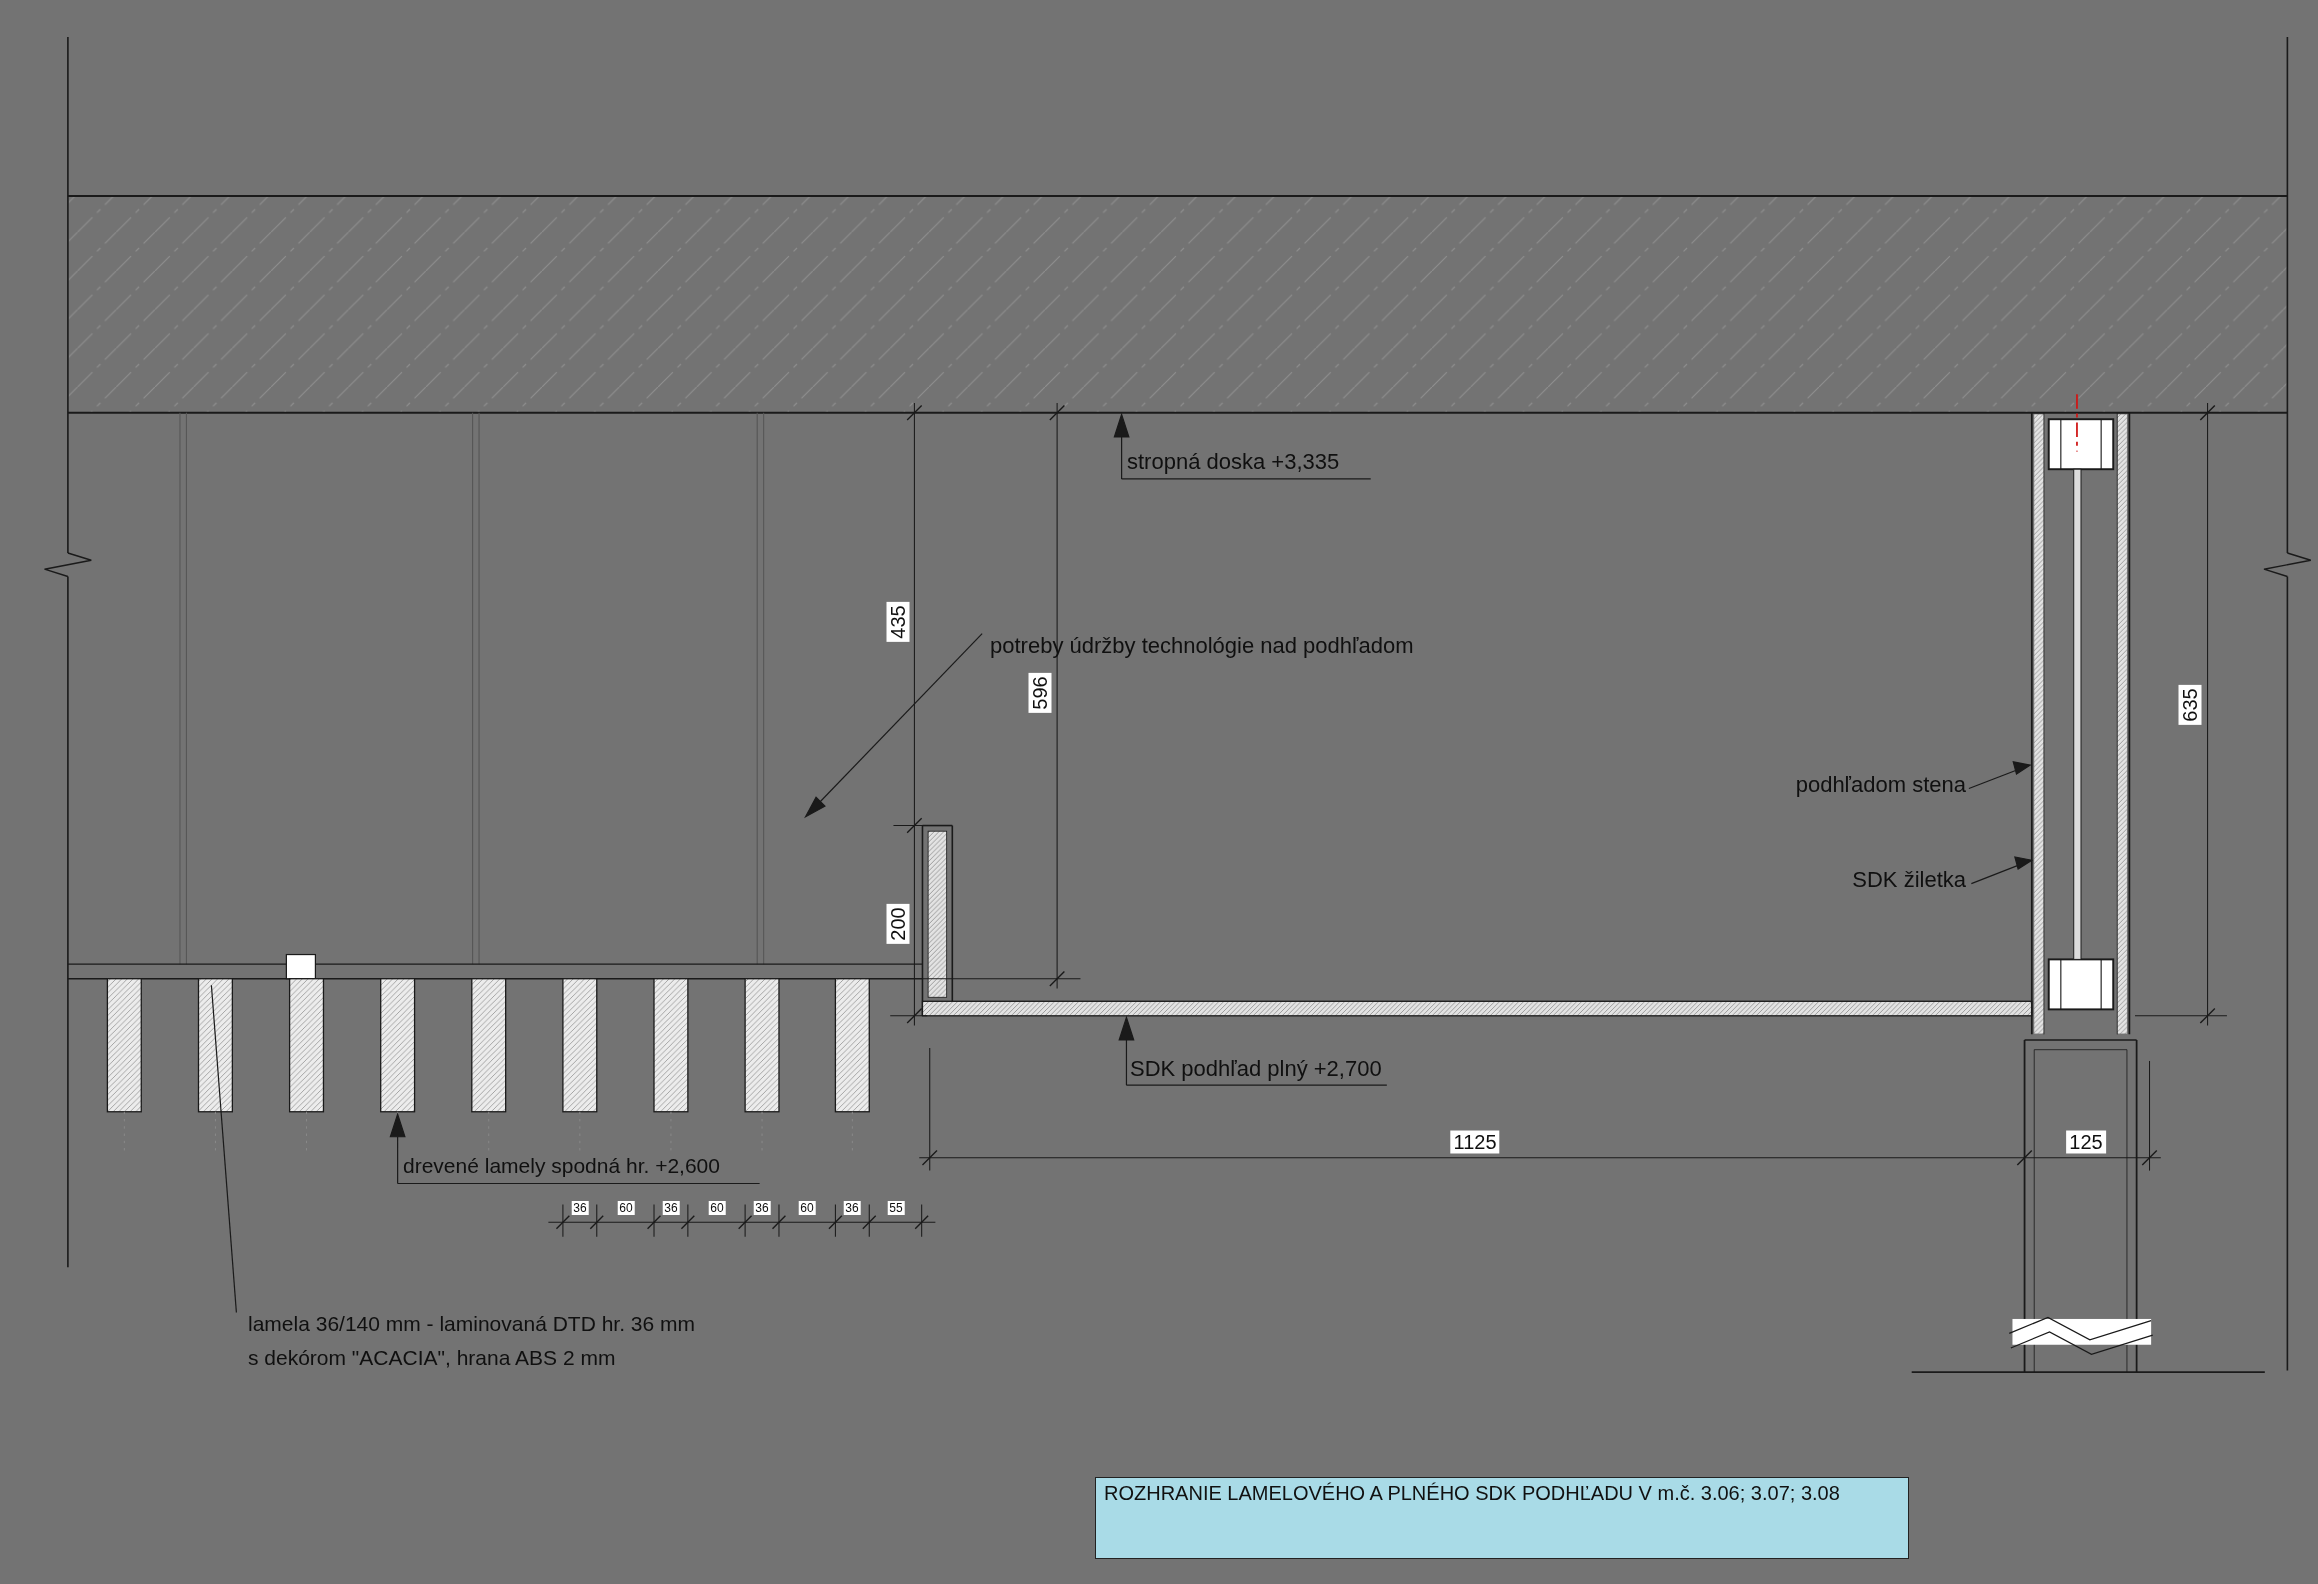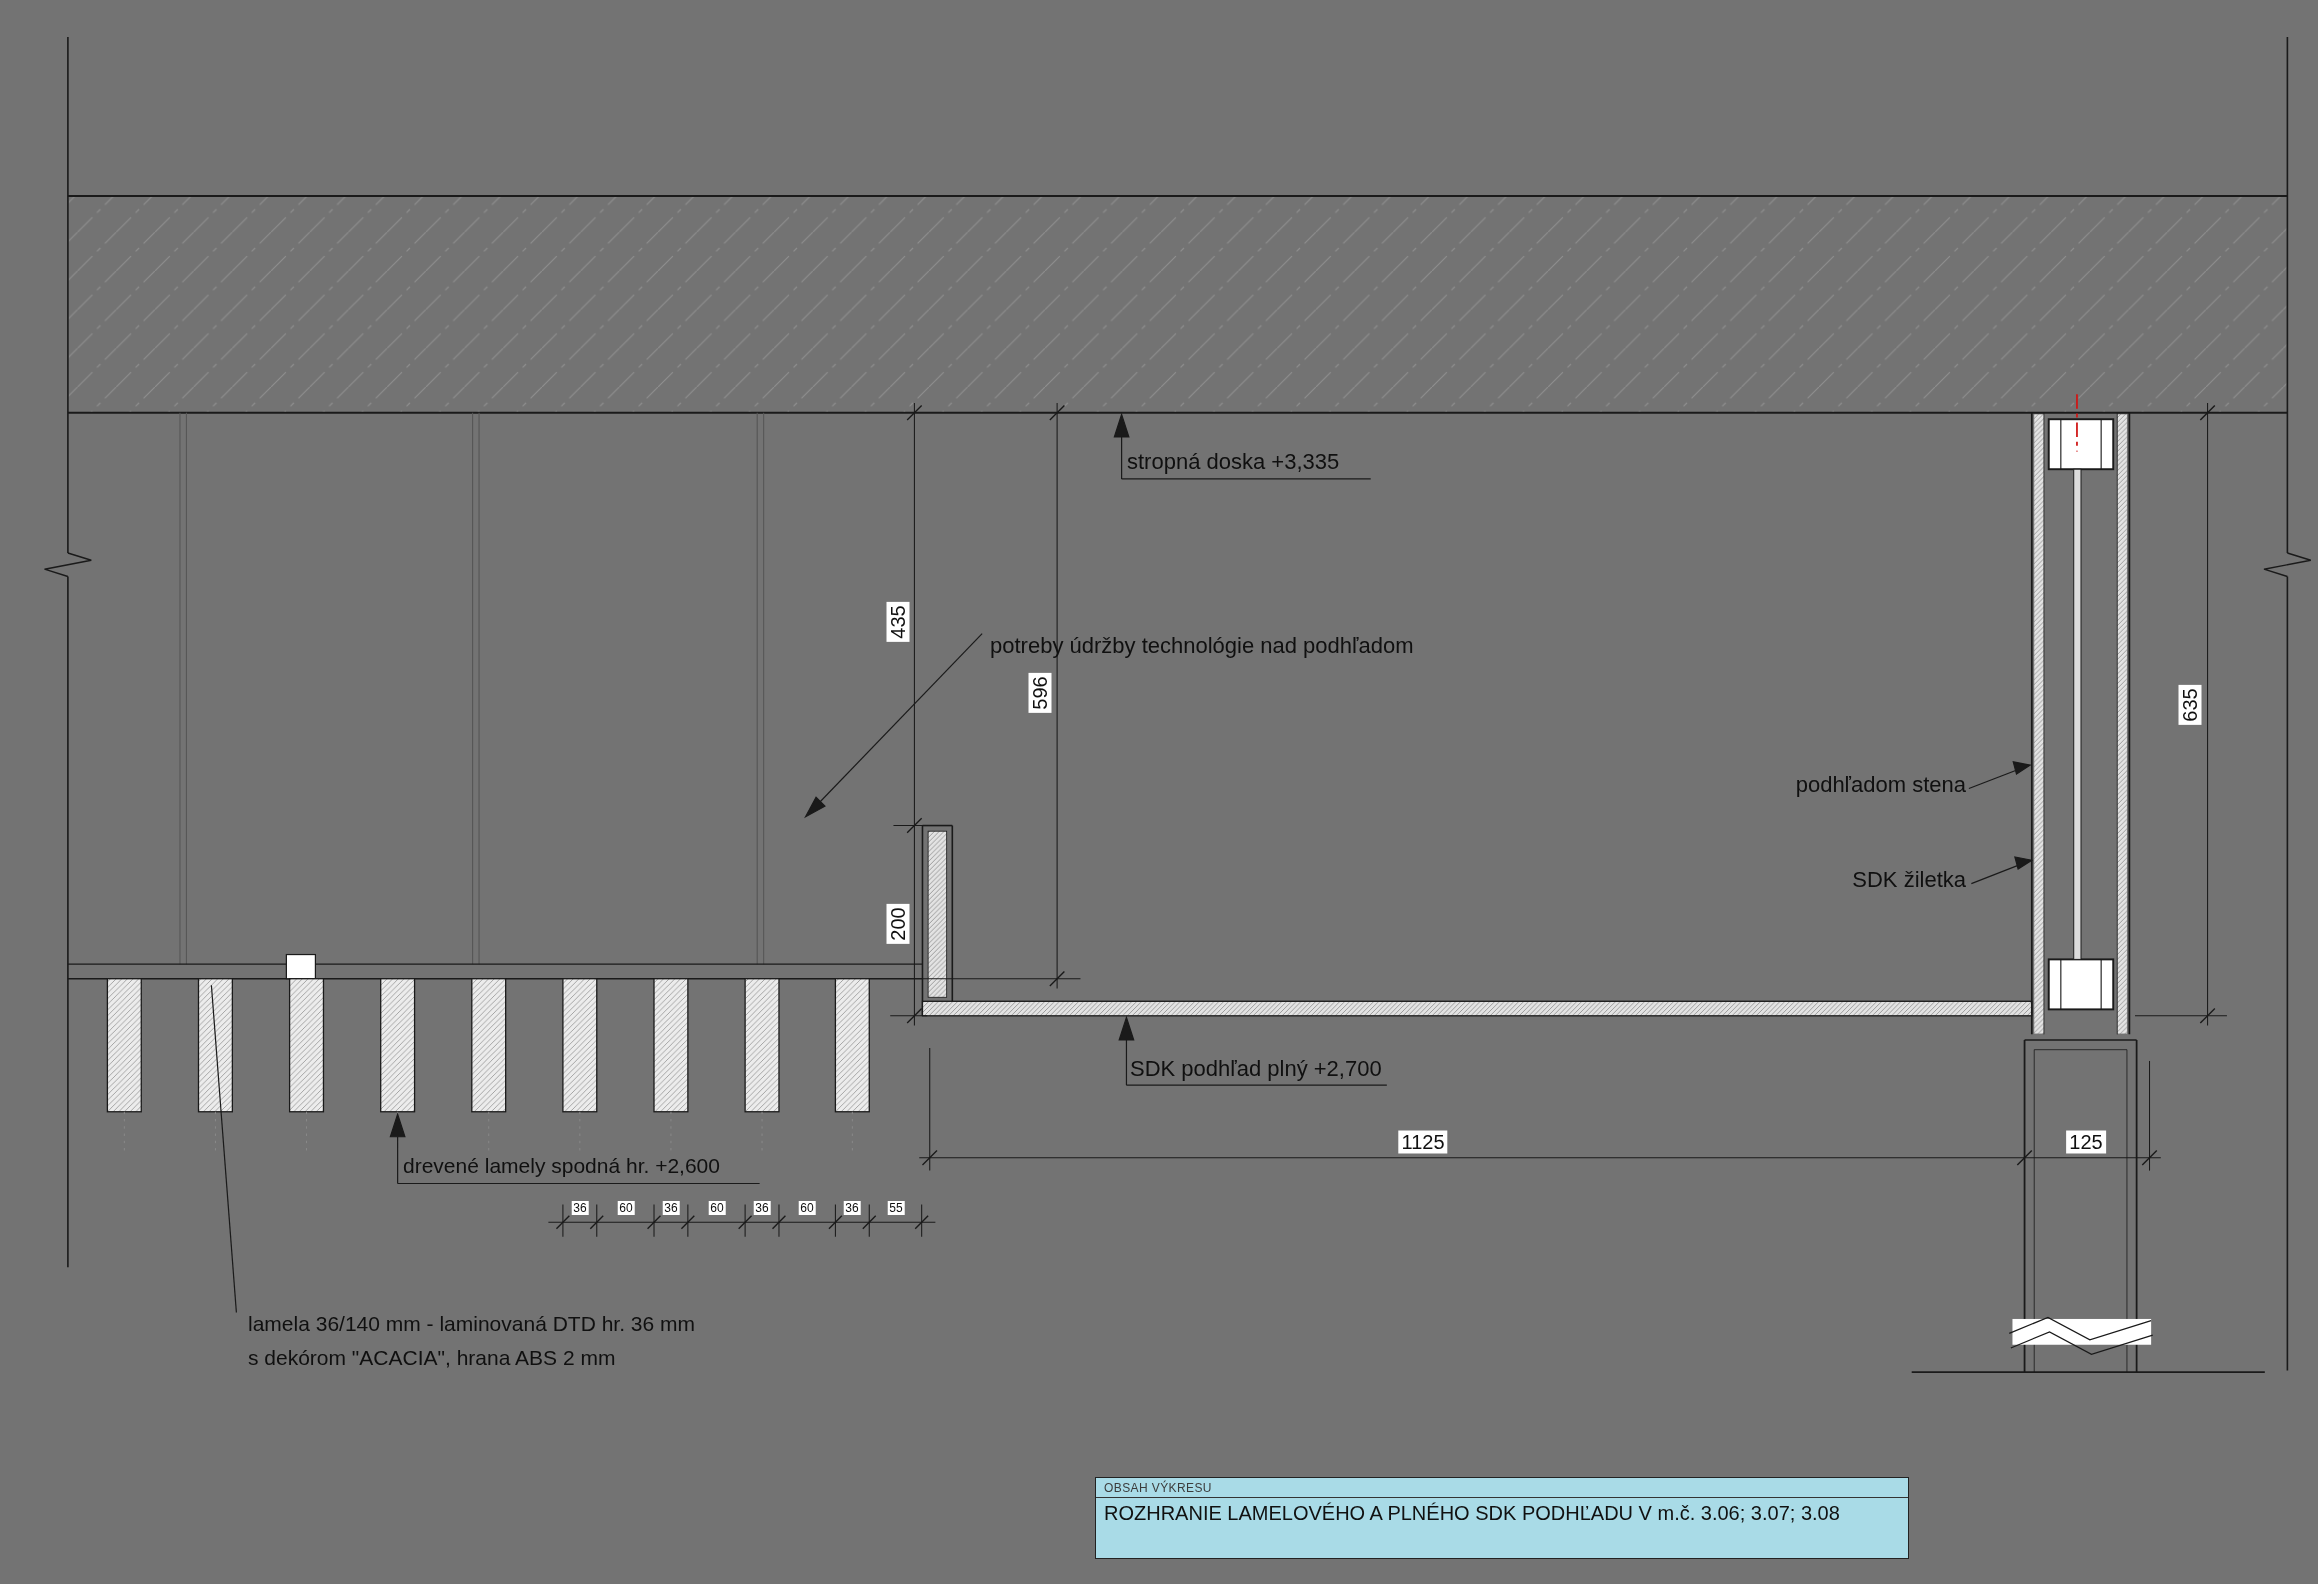--- a/index.html
+++ b/index.html
@@ -226,31 +226,30 @@
   <div class="lbl" style="right:353px; top:866px;">SDK žiletka</div>
   <div class="lbl" style="left:1130px; top:1055px;">SDK podhľad plný +2,700</div>
   <div class="lbl small" style="left:403px; top:1153px;">drevené lamely spodná hr. +2,600</div>
   <div class="lbl small" style="left:248px; top:1311px;text-align:center;">lamela 36/140 mm - laminovaná DTD hr. 36 mm</div>
   <div class="lbl small" style="left:248px; top:1345px;">s dekórom "ACACIA", hrana ABS 2 mm</div>
 
   <div class="dim dim-v" style="left:898px; top:622px;">435</div>
   <div class="dim dim-v" style="left:1040px; top:693px;">596</div>
   <div class="dim dim-v" style="left:898px; top:924px;">200</div>
   <div class="dim dim-v" style="left:2190px; top:705px;">635</div>
-  <div class="dim dim-h" style="left:1423px; top:1142px;">1125</div>
+  <div class="dim dim-h" style="left:1475px; top:1142px;">1125</div>
   <div class="dim dim-h" style="left:2086px; top:1142px;">125</div>
 
   <div class="dim chain" style="left:580px;  top:1208px;">36</div>
   <div class="dim chain" style="left:626px;  top:1208px;">60</div>
   <div class="dim chain" style="left:671px;  top:1208px;">36</div>
   <div class="dim chain" style="left:717px;  top:1208px;">60</div>
   <div class="dim chain" style="left:762px;  top:1208px;">36</div>
   <div class="dim chain" style="left:807px; top:1208px;">60</div>
   <div class="dim chain" style="left:852px; top:1208px;">36</div>
   <div class="dim chain" style="left:896px; top:1208px;">55</div>
 
   <div class="title-block" style="left:1095px; top:1477px; background:#a9dbe7;">
-    <div class="tb-row tb-header">OBSAH VÝKRESU</div>
     <div class="tb-row tb-subtitle">ROZHRANIE LAMELOVÉHO A PLNÉHO SDK PODHĽADU V m.č. 3.06; 3.07; 3.08</div>
   </div>
 
 </div>
 
 
 </body></html>

